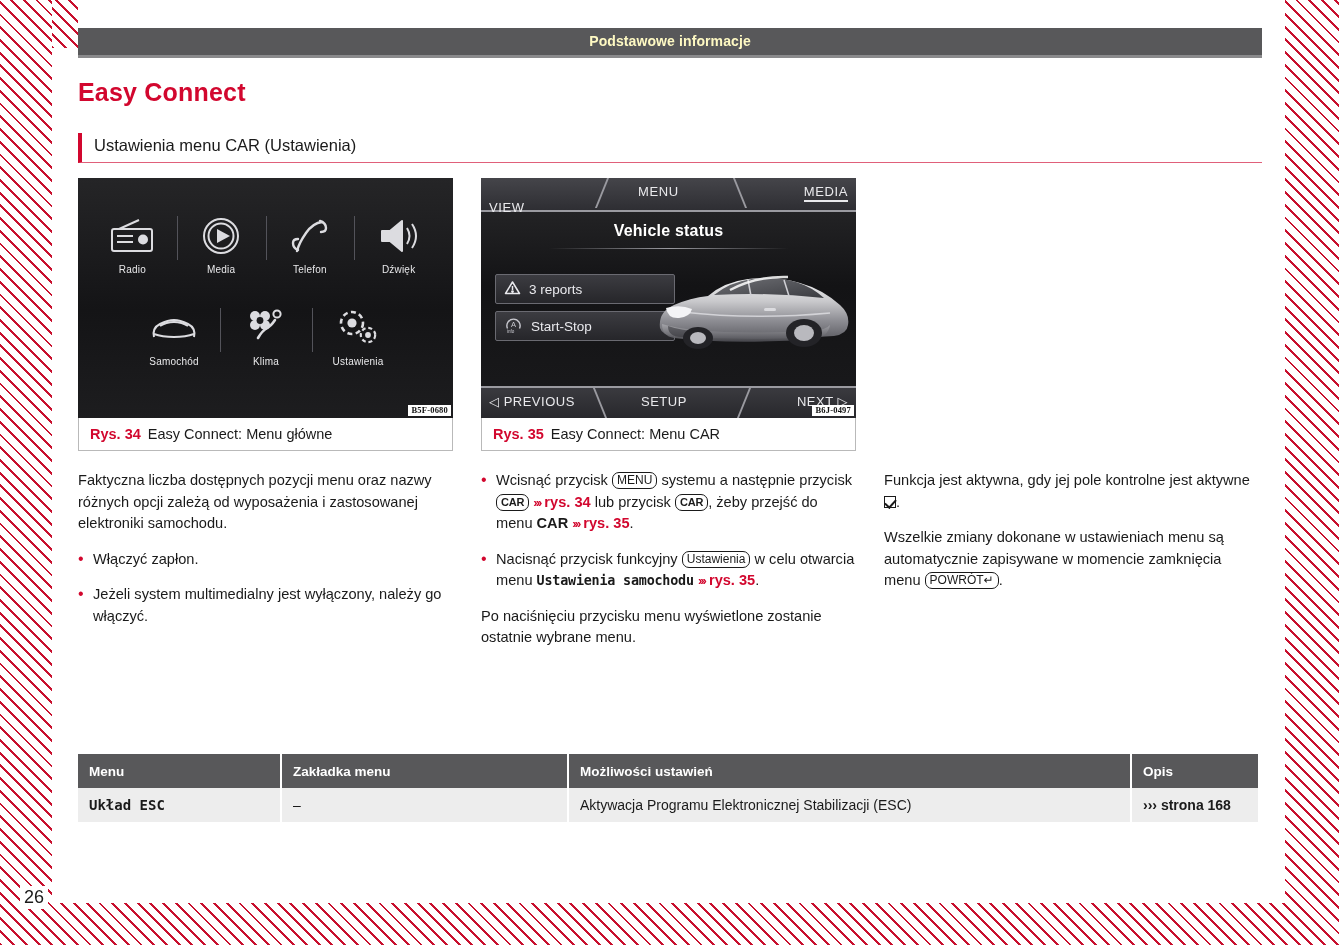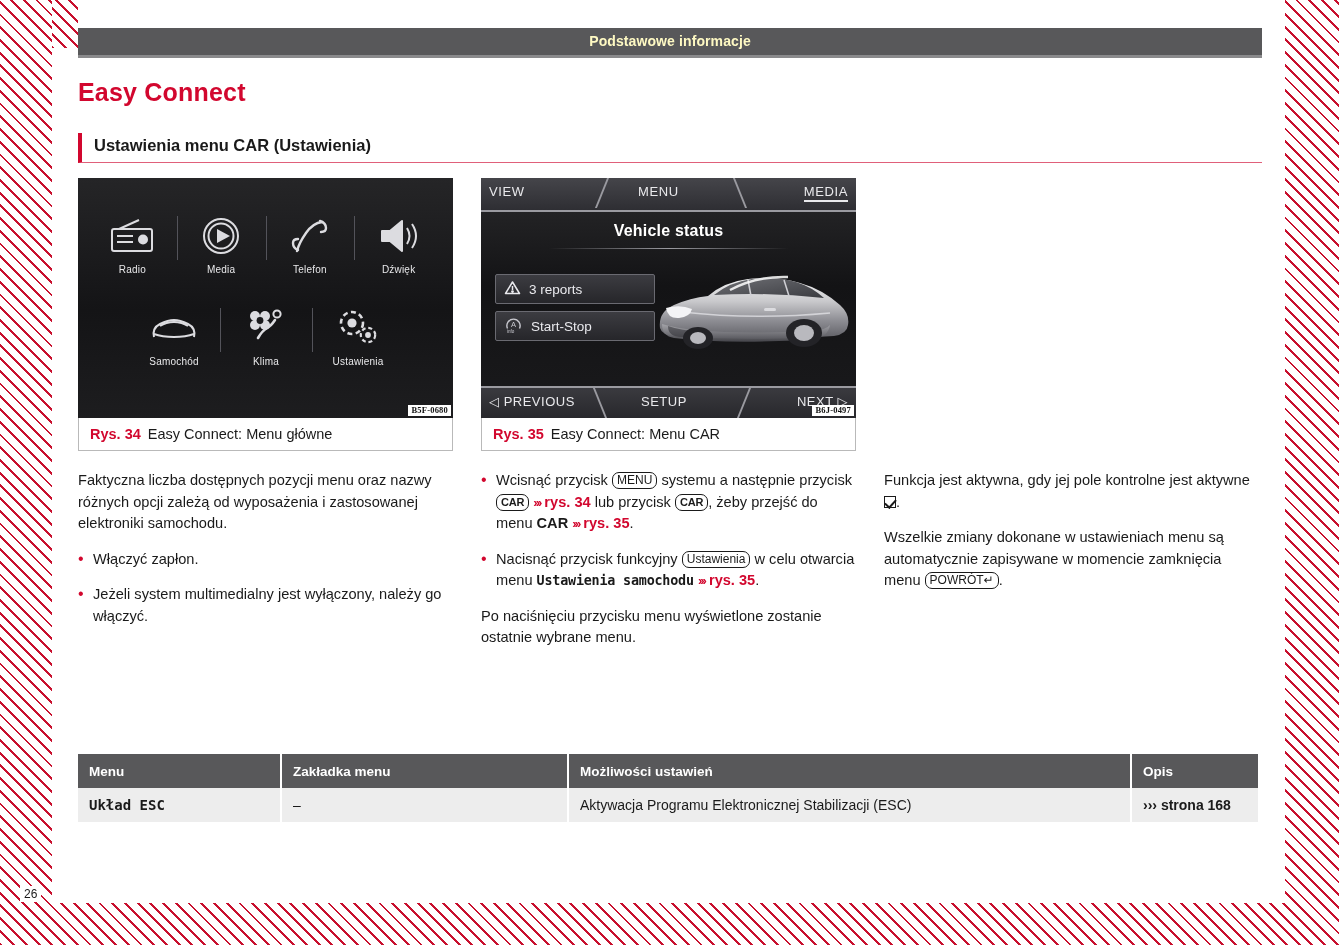--- a/index.html
+++ b/index.html
@@ -83,21 +83,21 @@
     left: 78px;
     top: 133px;
     width: 1184px;
     height: 30px;
     border-left: 4px solid #d2072e;
     border-bottom: 1.5px solid #e0607a;
     padding-left: 12px;
   }
   #section-head .stitle {
     font-size: 16.5px;
-    font-weight: bold;
+    font-weight: normal;
     color: #1a1a1a;
     line-height: 24px;
   }
 
   
   .figure { position: absolute; width: 375px; }
   #fig-34 { left: 78px;  top: 178px; }
   #fig-35 { left: 481px; top: 178px; }
 
   .fig-screen {
@@ -170,40 +170,40 @@
   }
   #f35-topbar {
     position: absolute; left:0; top:0; width:375px; height:34px;
     background: linear-gradient(180deg,#45454a 0%, #2e2e33 100%);
     border-bottom: 2px solid #9a9aa0;
   }
   #f35-topbar .tb {
     position:absolute; top:6px;
     color:#e9e9ec; font-size:13px; letter-spacing:.6px;
   }
-  #f35-topbar .tb.view  { left: 8px; }
+  #f35-topbar .tb.view  { left: 8px; margin-top: 16px; }
   #f35-topbar .tb.menu  { left: 157px; }
   #f35-topbar .tb.media { right: 8px; }
   #f35-topbar .tb.media::after{
     content:""; position:absolute; left:0; right:0; bottom:-3px; height:2px; background:#e9e9ec;
   }
   .tb-sep {
     position:absolute; top:0; width:2px; height:30px;
     background:#9a9aa0; transform: skewX(-22deg);
   }
   #f35-title {
     position:absolute; top:44px; left:0; width:375px; text-align:center;
     color:#ffffff; font-size:16px; font-weight:bold; letter-spacing:.2px;
   }
   #f35-rule {
     position:absolute; top:70px; left:68px; width:240px; height:1px;
     background: linear-gradient(90deg, rgba(150,150,160,0) 0%, #9a9aa0 50%, rgba(150,150,160,0) 100%);
   }
   .f35-btn {
-    position:absolute; left:14px; width:160px; height:30px;
+    position:absolute; left:14px; width:180px; height:30px;
     background: linear-gradient(180deg,#3c3c41 0%,#26262a 100%);
     border:1px solid #6a6a71; border-radius:2px;
     display:flex; align-items:center; gap:8px; padding-left:8px;
     color:#eaeaee; font-size:13.5px;
   }
   #f35-btn1 { top: 96px; }
   #f35-btn2 { top: 133px; }
   #f35-bottombar {
     position:absolute; left:0; bottom:0; width:375px; height:32px;
     background: linear-gradient(180deg,#3a3a3f 0%, #28282c 100%);
@@ -299,21 +299,21 @@
   }
   #settings-table td:last-child { border-right: none; }
   .td-menu { font-family: "DejaVu Sans Mono", monospace; font-weight: bold; font-size: 11.8px; }
   .td-ref  { color: #d2072e; font-weight: bold; font-size: 12.2px; white-space: nowrap; }
 
   
   #folio {
     position: absolute;
     left: 20px;
     top: 886px;
-    font-size: 12px;
+    font-size: 18px;
     color: #1a1a1a;
     background: #ffffff;
     padding: 1px 4px;
   }
 </style>
 </head>
 <body>
 
 <div id="page-root">
 

